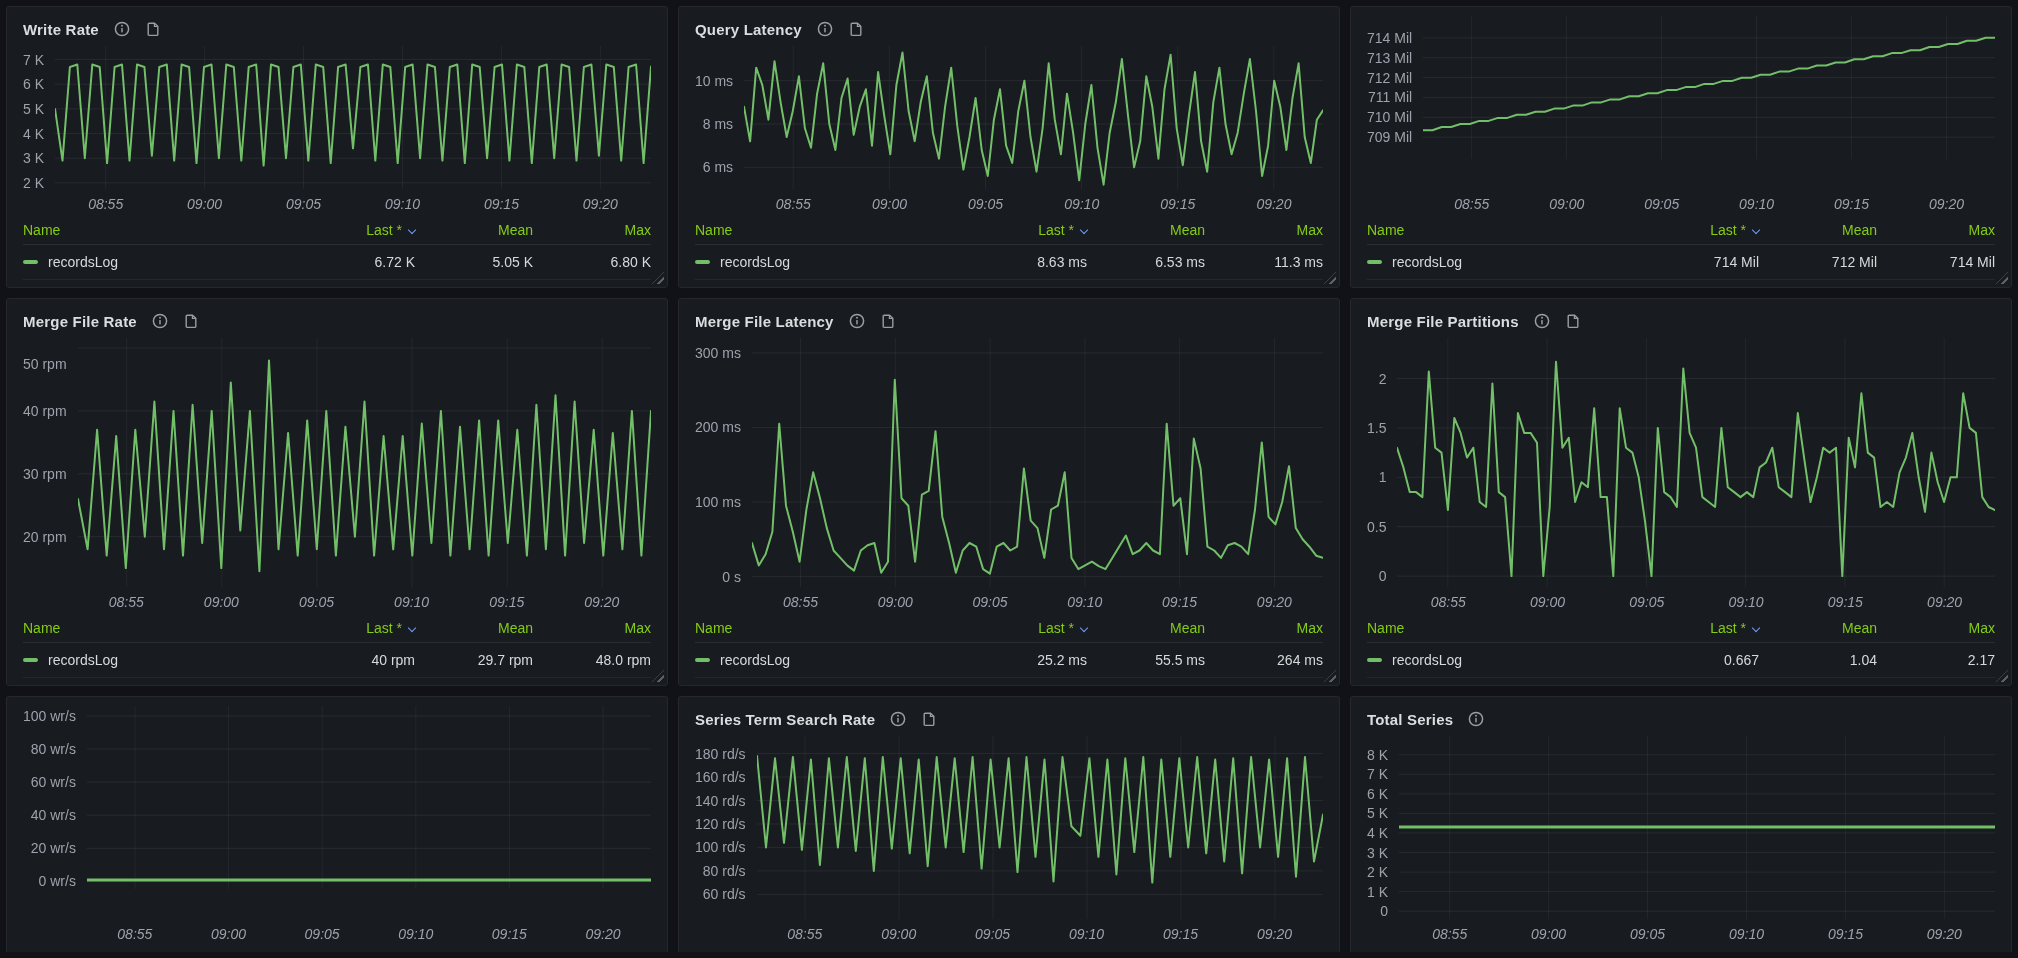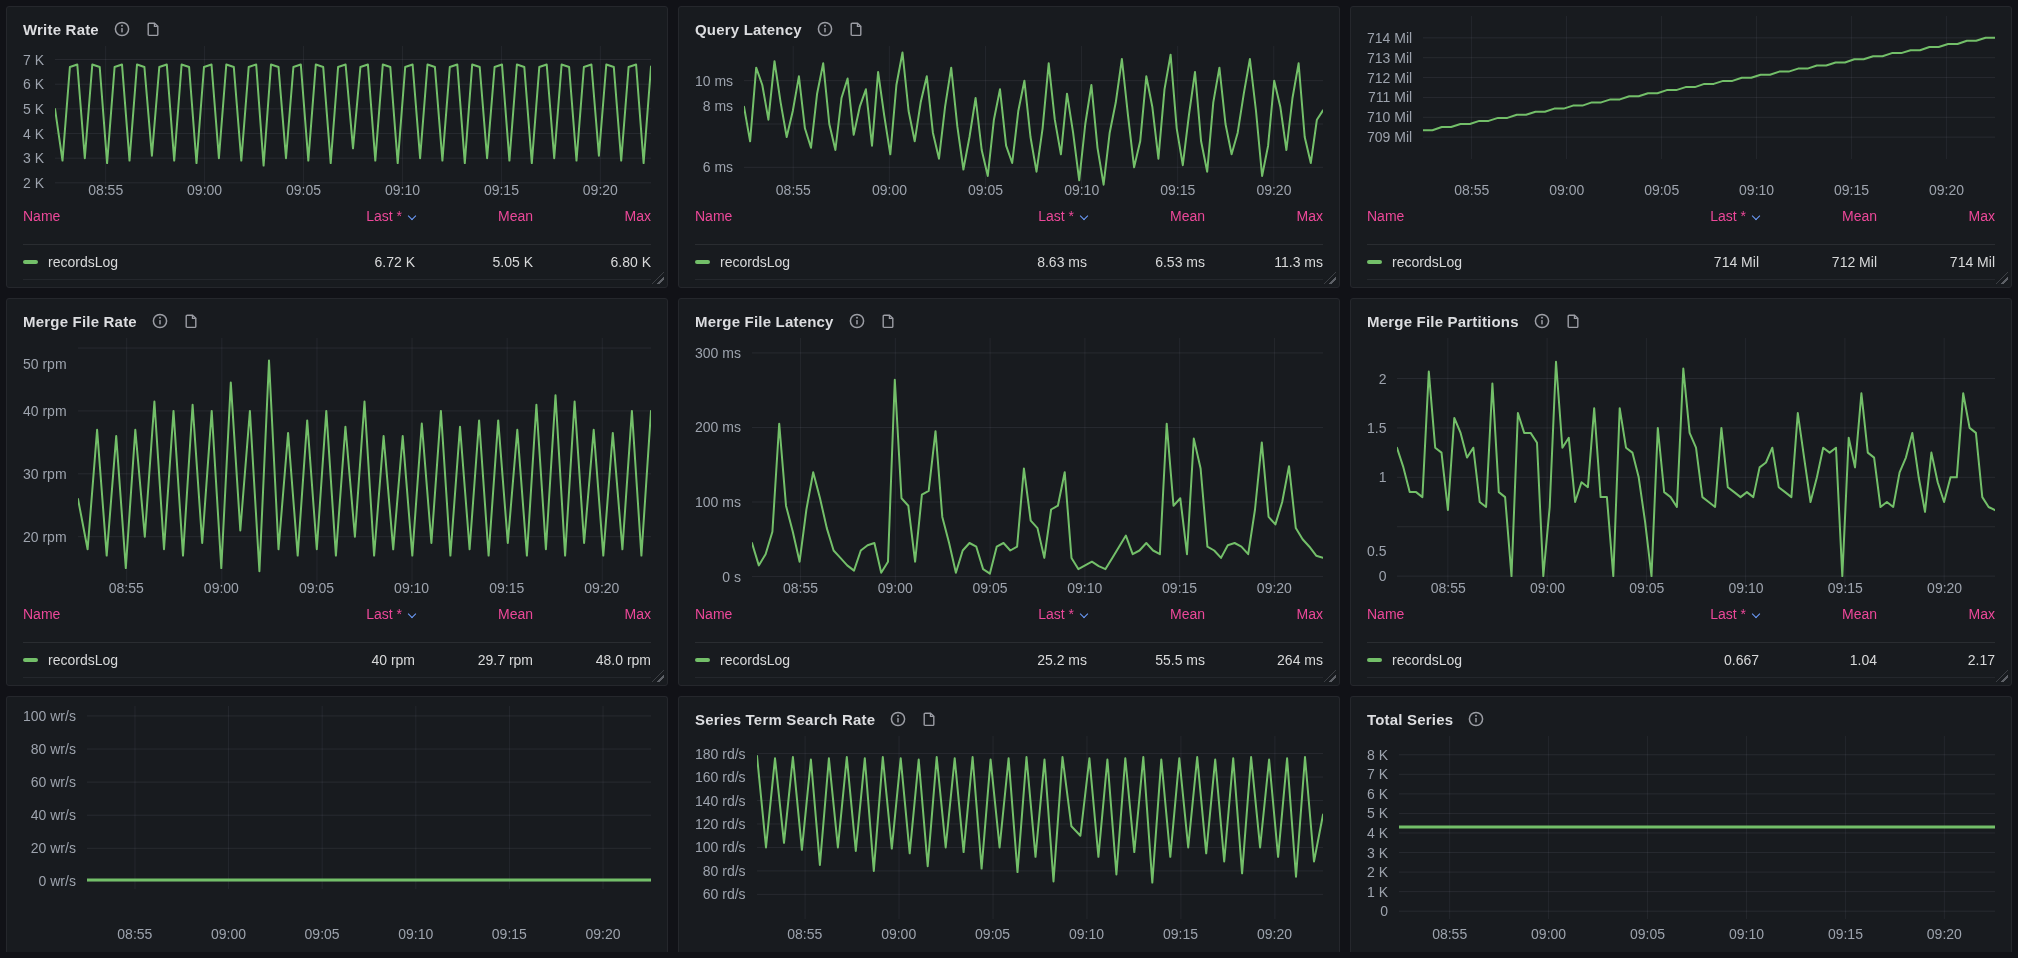--- a/index.html
+++ b/index.html
@@ -38,24 +38,24 @@
     grid-template-rows: 1fr 26px;
     min-height: 0;
     margin-top: 2px;
   }
   .yaxis { position: relative; padding-right: 11px; }
   .ghost { visibility:hidden; display:inline-block; height:0; overflow:hidden; font-size:14px; white-space:nowrap; }
   .ytick { position:absolute; right:11px; font-size:14px; color:#9da3ad; white-space:nowrap; line-height:16px; }
   .plot { position: relative; min-width:0; }
   .plot svg { position:absolute; left:0; top:0; }
   .xaxis { position: relative; grid-column: 2; }
-  .xtick { position:absolute; top:7px; transform:translateX(-50%); font-size:14px; color:#9da3ad; white-space:nowrap; }
+  .xtick { position:absolute; top:7px; transform:translateX(-50%); font-size:14px; color:#9da3ad; white-space:nowrap;font-style:italic; }
   .legend { flex:none; margin-top:2px; font-size:14px; }
   .lrow { display:flex; align-items:center; border-bottom:1px solid rgba(204,204,220,0.10); }
-  .lhead { color:#ec4899; font-weight:500; padding:5px 0 20px 0; }
+  .lhead { color:#84cc16; font-weight:500; padding:5px 0 6px 0; }
   .lhead .hcell { cursor:pointer; }
   .lseries { color:#d8d9da; padding:9px 0; border-bottom:1px solid rgba(204,204,220,0.07); }
   .col-name { flex:1; display:flex; align-items:center; gap:10px; min-width:0; }
   .col { width:118px; text-align:right; flex:none; white-space:nowrap; }
   .swatch { width:15px; height:4px; border-radius:2px; background:#73bf69; flex:none; display:inline-block; }
   .series-name { cursor:pointer; }
   .caret {
     display:inline-block; width:6px; height:6px;
     border-right:1.6px solid #6e9fff; border-bottom:1.6px solid #6e9fff;
     transform: rotate(45deg); margin-left:7px; margin-bottom:2px;
@@ -145,21 +145,21 @@
         </svg>
       </span>
       <span class="icon">
         <svg width="16" height="16" viewBox="0 0 16 16">
           <path d="M4.2 2.2h5.3l3.3 3.1v8.1a1 1 0 0 1-1 1H4.2a1 1 0 0 1-1-1V3.2a1 1 0 0 1 1-1z" fill="none" stroke="currentColor" stroke-width="1.4"></path>
           <path d="M9.4 2.4v3h3.2" fill="none" stroke="currentColor" stroke-width="1.2"></path>
         </svg>
       </span>
     </header>
     <div class="chart">
-      <div class="yaxis"><span class="ghost">10 ms</span><span class="ytick" style="top: 26.6667px;">10 ms</span><span class="ytick" style="top: 52px; margin-left: 16px;">8 ms</span><span class="ytick" style="top: 113.333px;">6 ms</span></div>
+      <div class="yaxis"><span class="ghost">10 ms</span><span class="ytick" style="top: 26.6667px;">10 ms</span><span class="ytick" style="top: 70px; margin-left: 16px;">8 ms</span><span class="ytick" style="top: 113.333px;">6 ms</span></div>
       <div class="plot">
           <svg width="579" height="143">
             <line x1="0" x2="579" y1="34.66666666666666" y2="34.66666666666666" stroke="rgba(204,204,220,0.09)" stroke-width="1"></line>
             <line x1="0" x2="579" y1="78" y2="78" stroke="rgba(204,204,220,0.09)" stroke-width="1"></line>
             <line x1="0" x2="579" y1="121.33333333333334" y2="121.33333333333334" stroke="rgba(204,204,220,0.09)" stroke-width="1"></line>
             <line x1="49.215" x2="49.215" y1="0" y2="143" stroke="rgba(204,204,220,0.07)" stroke-width="1"></line>
             <line x1="145.329" x2="145.329" y1="0" y2="143" stroke="rgba(204,204,220,0.07)" stroke-width="1"></line>
             <line x1="241.44299999999998" x2="241.44299999999998" y1="0" y2="143" stroke="rgba(204,204,220,0.07)" stroke-width="1"></line>
             <line x1="337.55699999999996" x2="337.55699999999996" y1="0" y2="143" stroke="rgba(204,204,220,0.07)" stroke-width="1"></line>
             <line x1="433.671" x2="433.671" y1="0" y2="143" stroke="rgba(204,204,220,0.07)" stroke-width="1"></line>
@@ -378,21 +378,21 @@
         </svg>
       </span>
       <span class="icon">
         <svg width="16" height="16" viewBox="0 0 16 16">
           <path d="M4.2 2.2h5.3l3.3 3.1v8.1a1 1 0 0 1-1 1H4.2a1 1 0 0 1-1-1V3.2a1 1 0 0 1 1-1z" fill="none" stroke="currentColor" stroke-width="1.4"></path>
           <path d="M9.4 2.4v3h3.2" fill="none" stroke="currentColor" stroke-width="1.2"></path>
         </svg>
       </span>
     </header>
     <div class="chart">
-      <div class="yaxis"><span class="ghost">1.5</span><span class="ytick" style="top: 32.5119px;">2</span><span class="ytick" style="top: 81.9167px;">1.5</span><span class="ytick" style="top: 131.321px;">1</span><span class="ytick" style="top: 180.726px; margin-top: 24px;">0.5</span><span class="ytick" style="top: 230.131px;">0</span></div>
+      <div class="yaxis"><span class="ghost">1.5</span><span class="ytick" style="top: 32.5119px;">2</span><span class="ytick" style="top: 81.9167px;">1.5</span><span class="ytick" style="top: 131.321px;">1</span><span class="ytick" style="top: 180.726px;">0.5</span><span class="ytick" style="top: 230.131px;">0</span></div>
       <div class="plot">
           <svg width="598" height="249">
             <line x1="0" x2="598" y1="40.51190476190477" y2="40.51190476190477" stroke="rgba(204,204,220,0.09)" stroke-width="1"></line>
             <line x1="0" x2="598" y1="89.91666666666669" y2="89.91666666666669" stroke="rgba(204,204,220,0.09)" stroke-width="1"></line>
             <line x1="0" x2="598" y1="139.32142857142858" y2="139.32142857142858" stroke="rgba(204,204,220,0.09)" stroke-width="1"></line>
             <line x1="0" x2="598" y1="188.7261904761905" y2="188.7261904761905" stroke="rgba(204,204,220,0.09)" stroke-width="1"></line>
             <line x1="0" x2="598" y1="238.13095238095238" y2="238.13095238095238" stroke="rgba(204,204,220,0.09)" stroke-width="1"></line>
             <line x1="50.830000000000005" x2="50.830000000000005" y1="0" y2="249" stroke="rgba(204,204,220,0.07)" stroke-width="1"></line>
             <line x1="150.098" x2="150.098" y1="0" y2="249" stroke="rgba(204,204,220,0.07)" stroke-width="1"></line>
             <line x1="249.36599999999999" x2="249.36599999999999" y1="0" y2="249" stroke="rgba(204,204,220,0.07)" stroke-width="1"></line>

